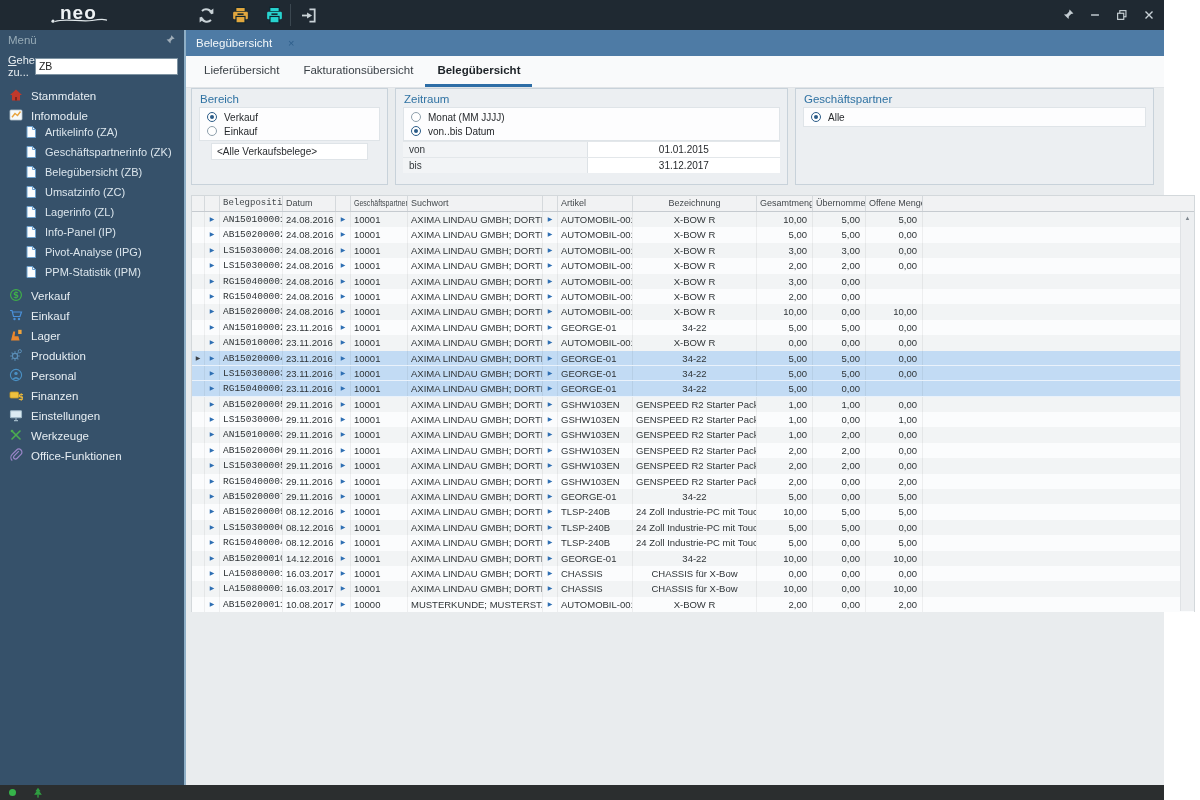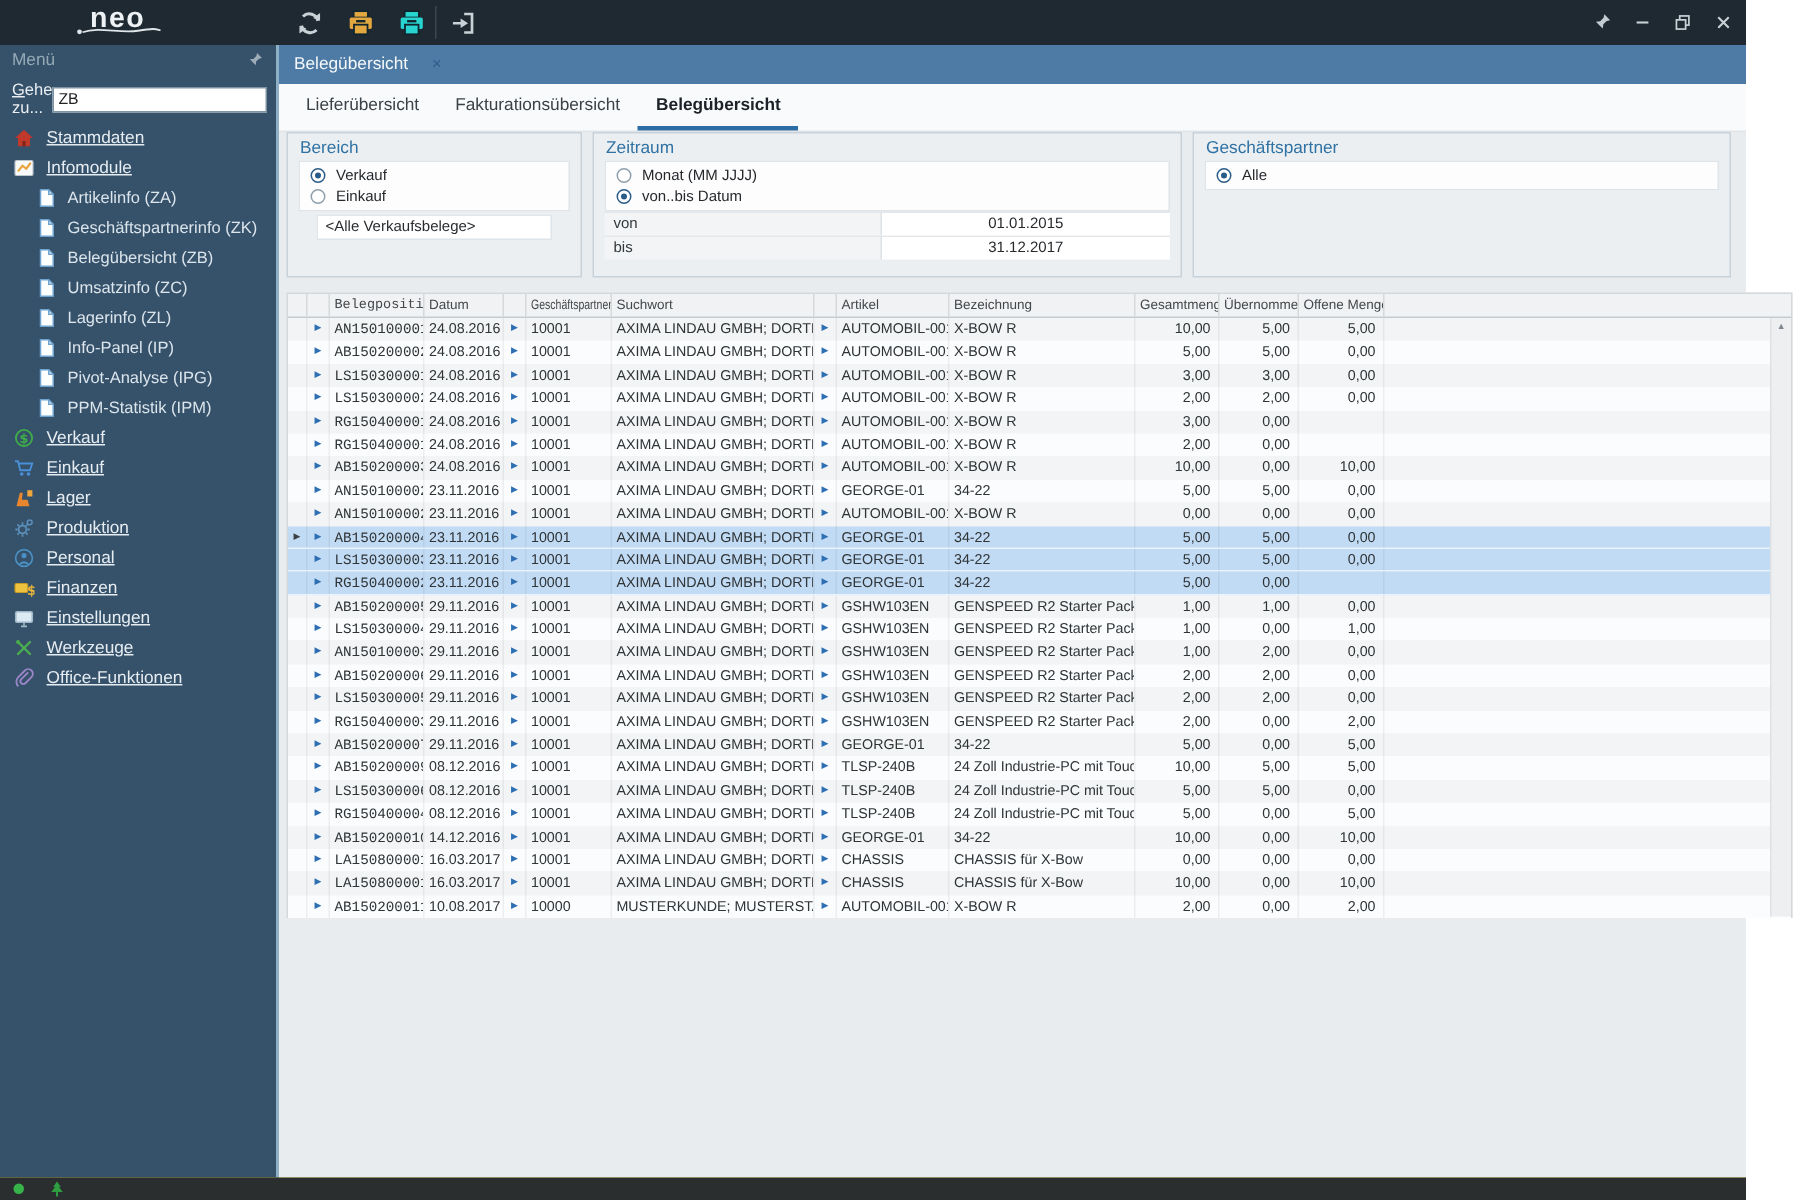--- a/index.html
+++ b/index.html
@@ -1,17 +1,17 @@
 <!DOCTYPE html>
 <html><head>
 <meta charset="utf-8">
 <style>
   html,body{margin:0;padding:0;width:1200px;height:800px;overflow:hidden;
     font-family:"Liberation Sans","DejaVu Sans",sans-serif;}
-  .app{position:relative;width:1164px;height:800px;background:#fde047;}
+  .app{position:relative;width:1164px;height:800px;background:#000000;}
 
   
   .titlebar{position:absolute;top:0;left:0;right:0;height:30px;background:#1f2932;}
   .logo{position:absolute;left:60px;top:2px;color:#eef2f4;font-size:19px;font-weight:bold;letter-spacing:1px;}
   .logo svg{position:absolute;left:-10px;bottom:0;}
   .toolbar{position:absolute;left:194px;top:3px;display:flex;gap:10px;align-items:center;height:24px;}
   .tbtn{width:24px;height:24px;display:flex;align-items:center;justify-content:center;cursor:pointer;}
   .tbtn svg{width:19px;height:19px;}
   .tb-sep{position:absolute;left:290px;top:4px;width:1px;height:22px;background:#3b4750;}
   .win-controls{position:absolute;right:6px;top:0;height:30px;display:flex;align-items:center;gap:9px;}
@@ -27,22 +27,22 @@
   .sidebar{position:absolute;top:30px;bottom:15px;left:0;width:184px;background:#36516a;border-right:2px solid #8fafc6;}
   .sb-header{position:absolute;top:0;left:0;right:0;height:20px;color:#96aab6;font-size:11.5px;
      display:flex;align-items:center;padding:0 8px;justify-content:space-between;}
   .sb-pin{width:12px;height:12px;opacity:.75;cursor:pointer;}
   .goto-row{position:absolute;top:26px;left:8px;right:8px;height:20px;display:flex;align-items:center;}
   .goto-label{color:#e8eef2;font-size:11px;width:48px;}
   .goto-label::first-letter{text-decoration:underline;}
   .goto-input{flex:1;height:15px;border:1px solid #7e93a2;background:#ffffff;font-size:10.5px;
      font-family:inherit;padding:0 3px;color:#222;}
   .menu{position:absolute;top:52px;left:0;right:0;bottom:0;overflow:hidden;}
-  .menu-item{height:20px;display:flex;align-items:center;gap:8px;padding-left:9px;cursor:pointer;
-     color:#e6edf2;font-size:11.5px;white-space:nowrap;text-decoration:underline;}
+  .menu-item{height:20px;display:flex;align-items:flex-end;gap:8px;padding-left:9px;cursor:pointer;
+     color:#e6edf2;font-size:11.5px;white-space:nowrap;}
   .menu-subitem{height:20px;display:flex;align-items:center;gap:7px;padding-left:24px;cursor:pointer;
      color:#dbe5ec;font-size:11px;white-space:nowrap;}
   .mi-icon{width:14px;height:14px;flex:0 0 14px;display:flex;align-items:center;justify-content:center;}
   .mi-icon svg{width:14px;height:14px;}
 
   
   .main{position:absolute;top:30px;bottom:15px;left:186px;right:0;background:#e9ecee;padding-left:46px;}
   .doc-tabstrip{position:absolute;top:0;left:0;right:0;height:26px;background:#4e7ba5;}
   .doc-tab{display:inline-flex;align-items:center;gap:16px;height:26px;padding:0 10px;color:#f4f8fa;
      font-size:11.5px;cursor:pointer;}
@@ -91,21 +91,21 @@
   .rc.num{text-align:right;padding-right:5px;}
   .rc.arr{color:#2e6fb3;font-size:6px;text-align:center;padding:0;line-height:15px;cursor:pointer;}
   .rc.ind{color:#3c4146;font-size:6px;text-align:center;padding:0;line-height:15px;}
   .w-ind{width:13px;flex:0 0 13px;}
   .w-arr{width:15px;flex:0 0 15px;}
   .w-pos{width:63px;flex:0 0 63px;font-family:Liberation Mono, monospace;}
   .w-datum{width:53px;flex:0 0 53px;}
   .w-gp{width:57px;flex:0 0 57px;}
   .w-such{width:135px;flex:0 0 135px;}
   .w-art{width:75px;flex:0 0 75px;}
-  .w-bez{width:124px;flex:0 0 124px;}
+  .w-bez{width:124px;flex:0 0 124px;text-align:center;}
   .w-ges{width:56px;flex:0 0 56px;}
   .w-ueb{width:53px;flex:0 0 53px;}
   .w-off{width:57px;flex:0 0 57px;}
   .w-fill{flex:1;border-right:none;}
   .vscroll{position:absolute;right:0;top:16px;width:14px;bottom:0;background:#edeff1;
      border-left:1px solid #dfe2e5;box-sizing:border-box;cursor:pointer;}
   .vscroll .up{display:block;text-align:center;font-size:6px;color:#7d868e;padding-top:3px;}
 </style>
 </head>
 <body>

